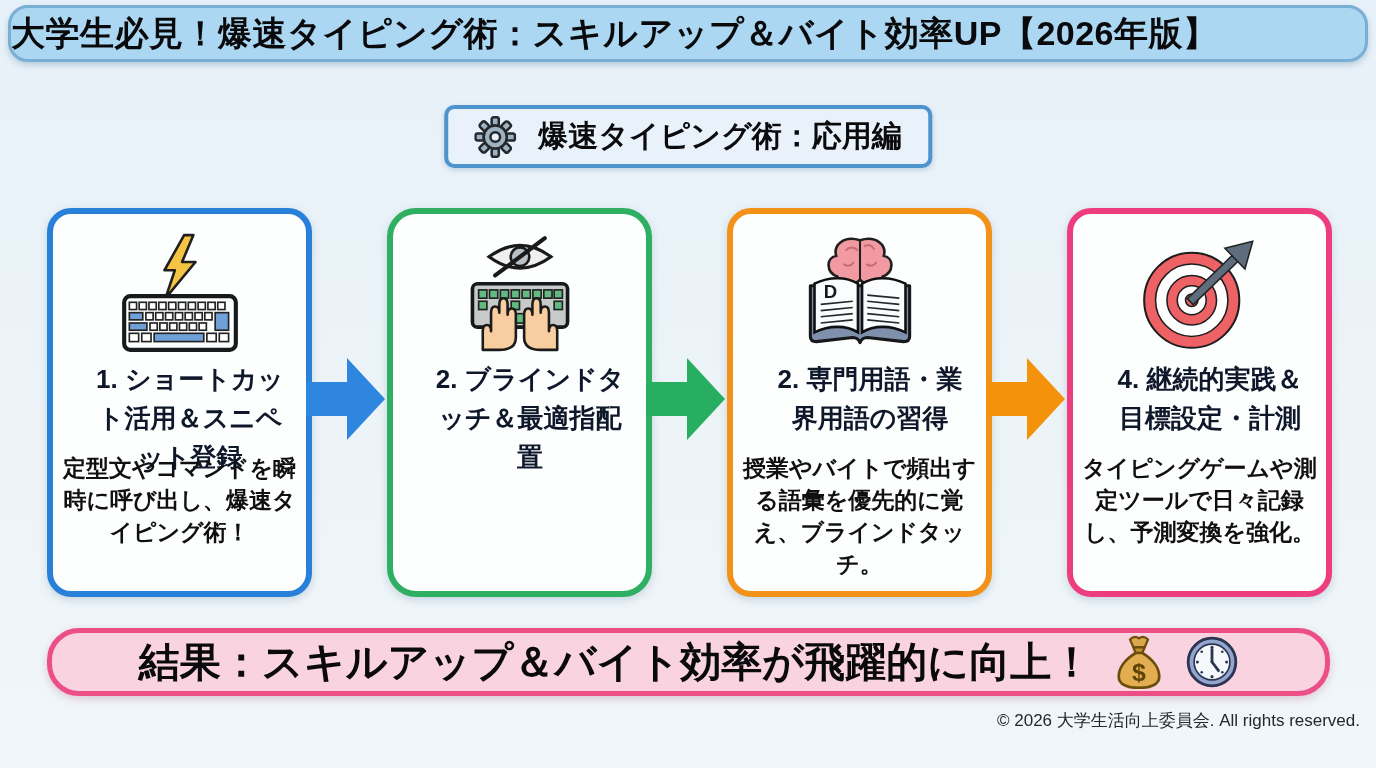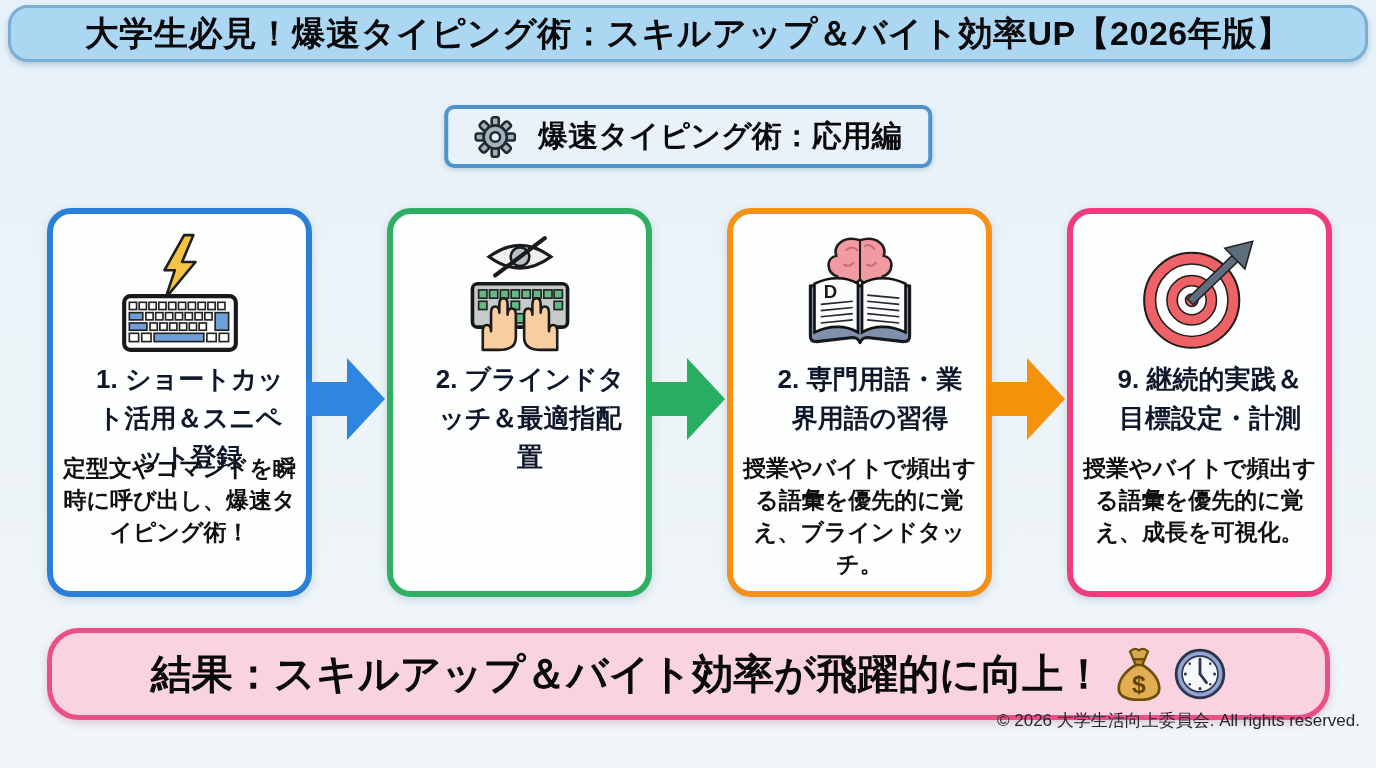--- a/index.html
+++ b/index.html
@@ -3,21 +3,21 @@
 <meta charset="utf-8">
 <style>
   html,body{margin:0;padding:0;}
   body{font-family:"Liberation Sans","DejaVu Sans",sans-serif;}
   .canvas{position:relative;width:1376px;height:768px;overflow:hidden;
           background:linear-gradient(180deg,#E7F1F9 0%,#EDF4F8 55%,#F0F6FA 100%);}
 
   
   .banner{position:absolute;left:8px;right:8px;top:5px;height:57px;
           background:#ABD7F2;border:3px solid #79AFD4;border-radius:20px;
-          box-sizing:border-box;display:flex;align-items:center;justify-content:center;
+          box-sizing:border-box;display:flex;align-items:center;
           box-shadow:0 3px 6px rgba(90,130,160,.35);}
   .banner h1{margin:0;font-size:34px;font-weight:800;color:#0A0A0C;letter-spacing:.5px;white-space:nowrap;}
 
   
   .subheader{position:absolute;left:50%;transform:translateX(-50%);top:105px;height:63px;
           background:#E9F2FB;border:4px solid #4D94CE;border-radius:10px;box-sizing:border-box;
           display:flex;align-items:center;gap:22px;padding:0 26px;
           box-shadow:0 2px 5px rgba(90,130,160,.3);}
   .subheader .label{font-size:30px;font-weight:800;color:#0B0B0D;white-space:nowrap;}
   .subheader svg{display:block;}
@@ -29,23 +29,23 @@
   .card .icon-area{height:128px;margin-top:12px;display:flex;align-items:flex-end;justify-content:center;}
   .step-title{font-size:26px;line-height:39px;font-weight:800;color:#0f172a;height:78px;overflow:visible;margin-top:6px;margin-left:21px;}
   .step-desc{font-size:23px;line-height:32px;font-weight:700;color:#101012;margin:14px -12px 0 -12px;position:relative;}
   .c1{left:47px;} .c2{left:387px;} .c3{left:727px;} .c4{left:1067px;}
 
   
   .flow-arrow{position:absolute;top:355px;width:88px;height:88px;}
   .a1{left:303px;} .a2{left:643px;} .a3{left:983px;}
 
   
-  .result{position:absolute;left:47px;right:46px;top:628px;height:92px;box-sizing:border-box;
+  .result{position:absolute;left:47px;right:46px;top:628px;height:68px;box-sizing:border-box;
           background:#F9D3E0;border:5px solid #EC4E86;border-radius:32px;
-          display:flex;align-items:center;justify-content:center;gap:10px;
+          display:flex;align-items:center;justify-content:center;gap:22px;
           box-shadow:0 3px 8px rgba(180,90,120,.3);}
   .result .text{font-size:41px;font-weight:800;color:#0A0A0C;white-space:nowrap;}
   .result .emoji{display:flex;align-items:center;}
 
   .copyright{position:absolute;right:16px;top:709px;font-size:17px;color:#24292F;font-weight:400;}
 </style>
 </head>
 <body>
 
 <div class="canvas">
@@ -113,21 +113,21 @@
           <rect x="100" y="78" width="13" height="17"></rect>
           <rect x="17" y="88" width="17" height="7"></rect>
           <rect x="41" y="98" width="48" height="8"></rect>
         </g>
       </svg>
     </div>
     <div class="step-title">1. ショートカット活用＆スニペット登録</div>
     <div class="step-desc">定型文やコマンドを瞬時に呼び出し、爆速タイピング術！</div>
   </div>
 
-  <div class="card c2" style="border-color: rgb(46, 175, 98);">
+  <div class="card c2" style="border-color: rgb(46, 175, 98); border-radius: 29px;">
     <div class="icon-area">
       <svg width="150" height="122" viewBox="0 0 132 118">
         <path d="M36 24 Q66 2 96 24 Q66 46 36 24 Z" fill="#EDEFF1" stroke="#1A1A1A" stroke-width="3"></path>
         <circle cx="66" cy="24" r="9" fill="#B9C0C6" stroke="#1A1A1A" stroke-width="2.5"></circle>
         <line x1="42" y1="42" x2="90" y2="6" stroke="#1A1A1A" stroke-width="4" stroke-linecap="round"></line>
         <rect x="20" y="50" width="92" height="42" rx="5" fill="#C6CBC9" stroke="#16181B" stroke-width="3.5"></rect>
         <g fill="#62BA83" stroke="#222" stroke-width="1.6">
           <rect x="26" y="56" width="8" height="8"></rect>
             <rect x="36.5" y="56" width="8" height="8"></rect>
             <rect x="47" y="56" width="8" height="8"></rect>
@@ -189,22 +189,22 @@
         <circle cx="58" cy="66" r="35" fill="#FEFEFE" stroke="#1E1E1E" stroke-width="1.5"></circle>
         <circle cx="58" cy="66" r="24" fill="#EE6164" stroke="#1E1E1E" stroke-width="1.5"></circle>
         <circle cx="58" cy="66" r="14" fill="#FEFEFE" stroke="#1E1E1E" stroke-width="1.5"></circle>
         <circle cx="58" cy="66" r="6" fill="#EE6164" stroke="#1E1E1E" stroke-width="1.5"></circle>
         <g transform="rotate(-44 58 66)">
           <rect x="56" y="62" width="64" height="8" fill="#5E6D7D" stroke="#222" stroke-width="1.5"></rect>
           <polygon points="116,52 140,66 116,80" fill="#5E6D7D" stroke="#222" stroke-width="1.5"></polygon>
         </g>
       </svg>
     </div>
-    <div class="step-title">9. 継続的実践＆目標設定・計測</div>
-    <div class="step-desc">授業やバイトで頻出する語彙を優先的に覚え、成長を可視化。</div>
+    <div class="step-title">4. 継続的実践＆目標設定・計測</div>
+    <div class="step-desc">タイピングゲームや測定ツールで日々記録し、予測変換を強化。</div>
   </div>
 
   <svg class="flow-arrow a1" viewBox="0 0 82 88">
     <polygon points="0,27 41,27 41,3 79,44 41,85 41,61 0,61" fill="#2E86DE"></polygon>
   </svg>
   <svg class="flow-arrow a2" viewBox="0 0 82 88">
     <polygon points="0,27 41,27 41,3 79,44 41,85 41,61 0,61" fill="#27AE60"></polygon>
   </svg>
   <svg class="flow-arrow a3" viewBox="0 0 82 88">
     <polygon points="0,27 41,27 41,3 79,44 41,85 41,61 0,61" fill="#F5920B"></polygon>

